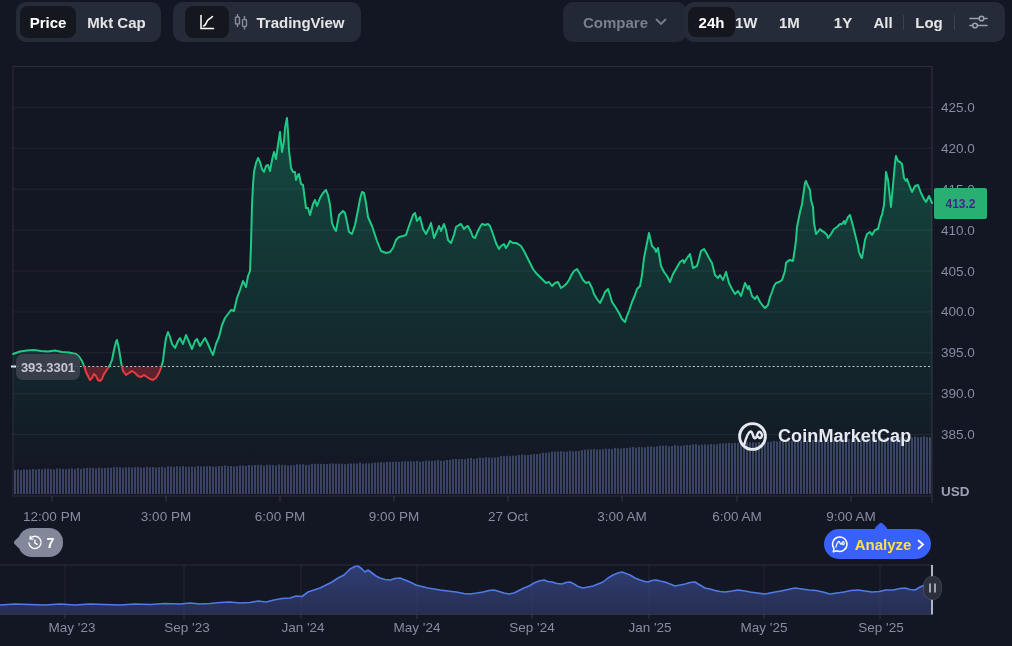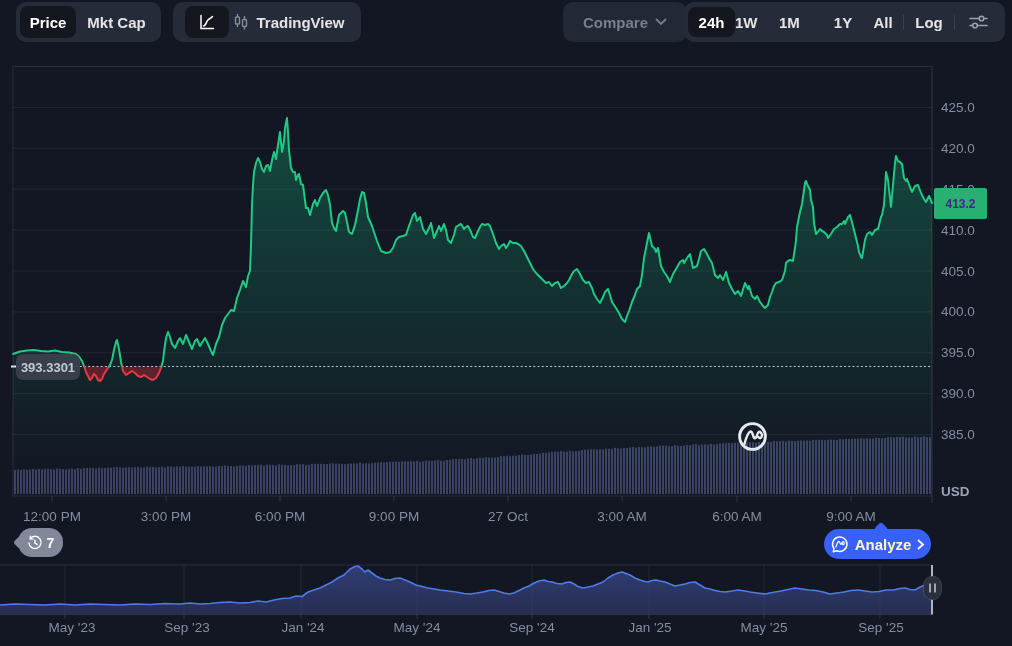--- a/index.html
+++ b/index.html
@@ -483,35 +483,36 @@
 
 <div style="position:absolute;left:16px;top:354px;width:64px;height:26px;background:rgba(62,67,80,0.88);border-radius:7px;display:flex;align-items:center;justify-content:center;color:#c3c8d2;font-weight:bold;font-size:13px">393.3301</div>
 
 <div style="position:absolute;left:934px;top:188px;width:53px;height:31px;background:#2aaf72;border-radius:2px;display:flex;align-items:center;justify-content:center;color:#4c1d95;font-weight:bold;font-size:12px">413.2</div>
 
 <div style="position:absolute;left:737px;top:421px;display:flex;align-items:center;gap:10px">
   <svg width="31" height="31" viewBox="0 0 32 32" fill="none">
     <circle cx="16" cy="16" r="13.3" stroke="#e6e9f0" stroke-width="3"></circle>
     <path d="M7.6 23.8 C 9.6 16.6, 11.6 11.4, 13.9 10.8 C 16.1 10.3, 16.2 15.2, 17.5 17.2 C 18.5 18.7, 19.9 17.6, 20.6 15.0 C 21.3 12.3, 22.5 10.4, 24.2 11.5 C 26.1 12.8, 26.3 16.0, 24.7 17.2 C 23.7 17.9, 22.6 17.6, 22.2 16.6" stroke="#e6e9f0" stroke-width="2.5" fill="none" stroke-linecap="round"></path>
   </svg>
+  <span style="color:#e6e9f0;font-weight:bold;font-size:18px;letter-spacing:0.1px">CoinMarketCap</span>
 </div>
 
 <div style="position:absolute;left:18px;top:528px;width:45px;height:29px;background:#82889a;border-radius:14px;display:flex;align-items:center;justify-content:center;gap:4px">
   <div style="position:absolute;left:-3px;top:10px;width:9px;height:9px;background:#82889a;transform:rotate(45deg);border-radius:2px"></div>
   <svg width="16" height="16" viewBox="0 0 16 16" fill="none" stroke="#fff" stroke-width="1.4" stroke-linecap="round" style="position:relative">
     <path d="M3.2 3.6 A6.1 6.1 0 1 1 1.9 8"></path>
     <path d="M3.4 1.2 L3.2 4.0 L6.0 4.2" stroke-width="1.3"></path>
     <path d="M8 5.2 V8.2 L10.1 9.4"></path>
   </svg>
   <span style="color:#fff;font-weight:bold;font-size:14px;position:relative">7</span>
 </div>
 
 <div style="position:absolute;left:824px;top:529px;width:107px;height:30px;background:#3861fb;border-radius:15px;display:flex;align-items:center;justify-content:center;gap:6px">
   <div style="position:absolute;left:52px;top:-5px;width:10px;height:10px;background:#3861fb;transform:rotate(45deg);border-radius:2px"></div>
   <svg width="19" height="19" viewBox="0 0 20 20" fill="none" stroke="#fff" stroke-linecap="round">
     <path d="M7.2 16.6 A 7.6 7.6 0 1 0 4.2 14.2 L 3.4 17.6 Z" stroke-width="1.5" stroke-linejoin="round"></path>
     <path d="M6.3 12.8 C 7.2 9.2, 8.1 7.0, 9.2 6.7 C 10.2 6.5, 10.3 8.6, 11 9.4 C 11.5 10, 12 9.6, 12.4 8.6 C 12.8 7.4, 13.4 6.6, 14.2 7.1 C 15 7.6, 15.2 9.2, 14.5 9.9 C 13.9 10.4, 13.1 10.1, 13.1 9.2" stroke-width="1.3"></path>
   </svg>
-  <span style="color:#fef9c3;font-weight:bold;font-size:15px;position:relative">Analyze</span>
+  <span style="color:#fde047;font-weight:bold;font-size:15px;position:relative">Analyze</span>
   <svg width="8" height="11" viewBox="0 0 8 11" fill="none" stroke="#fff" stroke-width="1.8" stroke-linecap="round">
       <path d="M1.5 1.5 L6 5.5 L1.5 9.5"></path>
     </svg>
 </div>
 
 </body></html>

